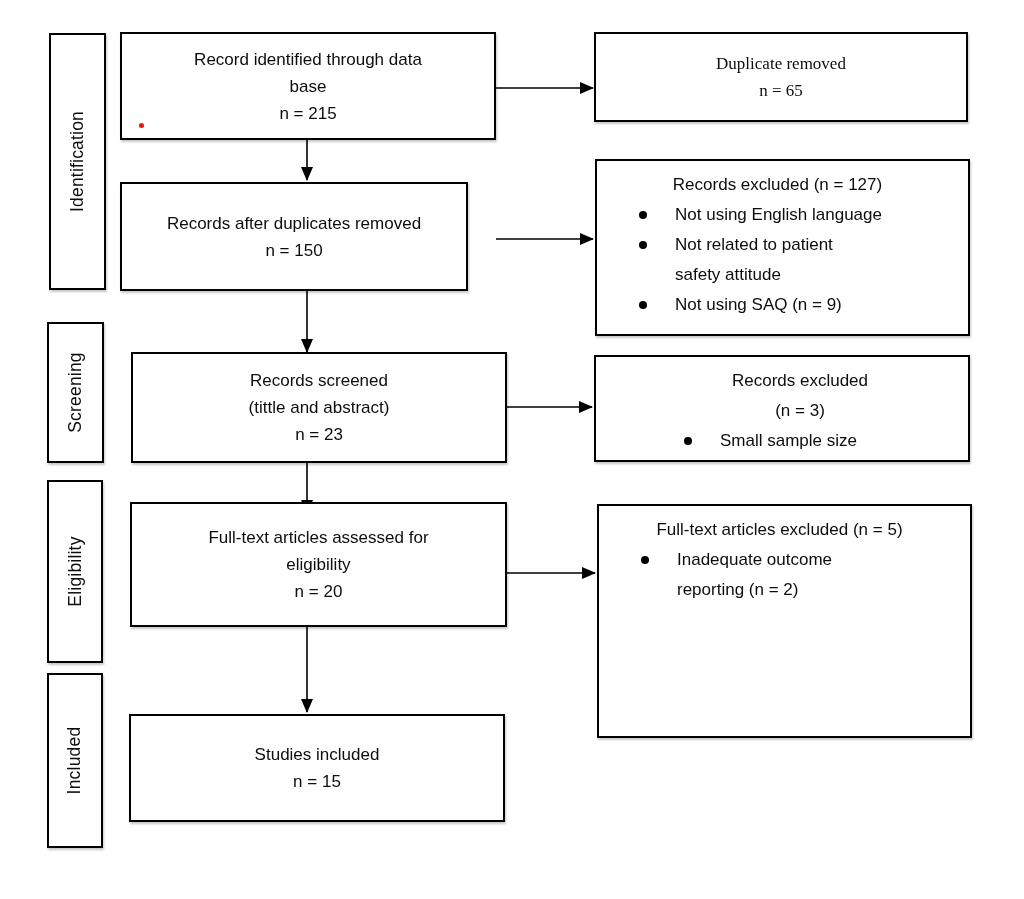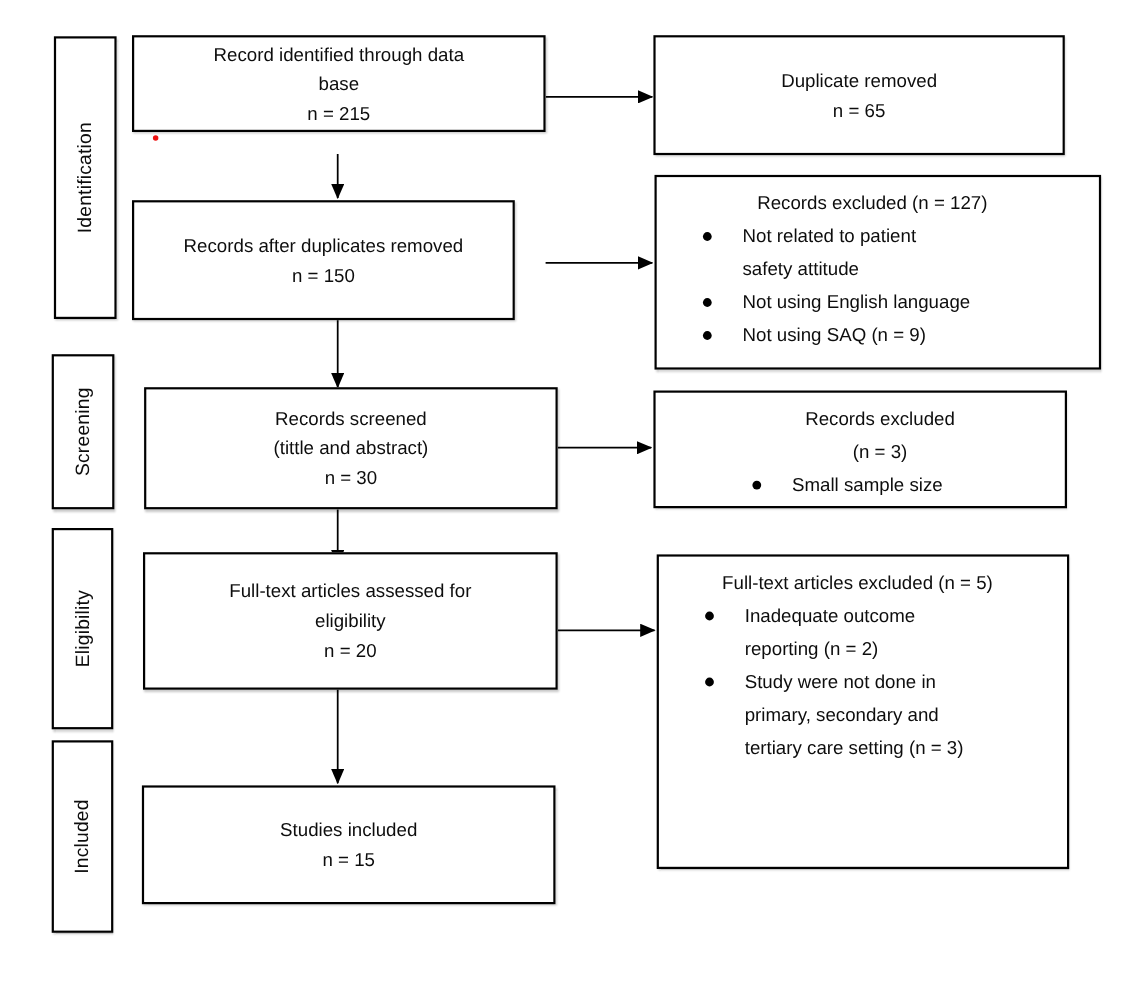--- a/index.html
+++ b/index.html
@@ -122,65 +122,62 @@
   <div class="box stage-box" style="left:47px; top:322px; width:57px; height:141px;">
     <span class="stage-text">Screening</span>
   </div>
   <div class="box stage-box" style="left:47px; top:480px; width:56px; height:183px;">
     <span class="stage-text">Eligibility</span>
   </div>
   <div class="box stage-box" style="left:47px; top:673px; width:56px; height:175px;">
     <span class="stage-text">Included</span>
   </div>
 
-  <div class="box center-box" style="left:120px; top:32px; width:376px; height:88px;">Record identified through data
+  <div class="box center-box" style="left:120px; top:32px; width:376px; height:108px;">Record identified through data
 base
 n = 215</div>
 
   <div class="red-dot"></div>
 
   <div class="box center-box" style="left:120px; top:182px; width:348px; height:109px;">Records after duplicates removed
 n = 150</div>
 
   <div class="box center-box" style="left:131px; top:352px; width:376px; height:111px;">Records screened
 (tittle and abstract)
-n = 30</div>
+n = 23</div>
 
   <div class="box center-box" style="left:130px; top:502px; width:377px; height:125px;">Full-text articles assessed for
 eligibility
 n = 20</div>
 
   <div class="box center-box" style="left:129px; top:714px; width:376px; height:108px;">Studies included
 n = 15</div>
 
-  <div class="box center-box" style="left:594px; top:32px; width:374px; height:109px;">Duplicate removed
+  <div class="box center-box" style="left:594px; top:32px; width:374px; height:90px;font-family:Liberation Serif, serif;">Duplicate removed
 n = 65</div>
 
-  <div class="box list-box" style="left:595px; top:159px; width:406px; height:177px;">
+  <div class="box list-box" style="left:595px; top:159px; width:375px; height:177px;">
     <div class="list-title">Records excluded (n = 127)</div>
     <ul>
+      <li>Not using English language</li>
       <li>Not related to patient
 safety attitude</li>
-      <li>Not using English language</li>
       <li>Not using SAQ (n = 9)</li>
     </ul>
   </div>
 
   <div class="box list-box" style="left:594px; top:355px; width:376px; height:107px;padding-left:46px;">
     <div class="list-title">Records excluded
 (n = 3)</div>
     <ul>
       <li>Small sample size</li>
     </ul>
   </div>
 
-  <div class="box list-box" style="left:597px; top:504px; width:375px; height:286px;">
+  <div class="box list-box" style="left:597px; top:504px; width:375px; height:234px;">
     <div class="list-title">Full-text articles excluded (n = 5)</div>
     <ul>
       <li>Inadequate outcome
 reporting (n = 2)</li>
-      <li>Study were not done in
-primary, secondary and
-tertiary care setting (n = 3)</li>
     </ul>
   </div>
 
 </div>
 
 </body></html>

